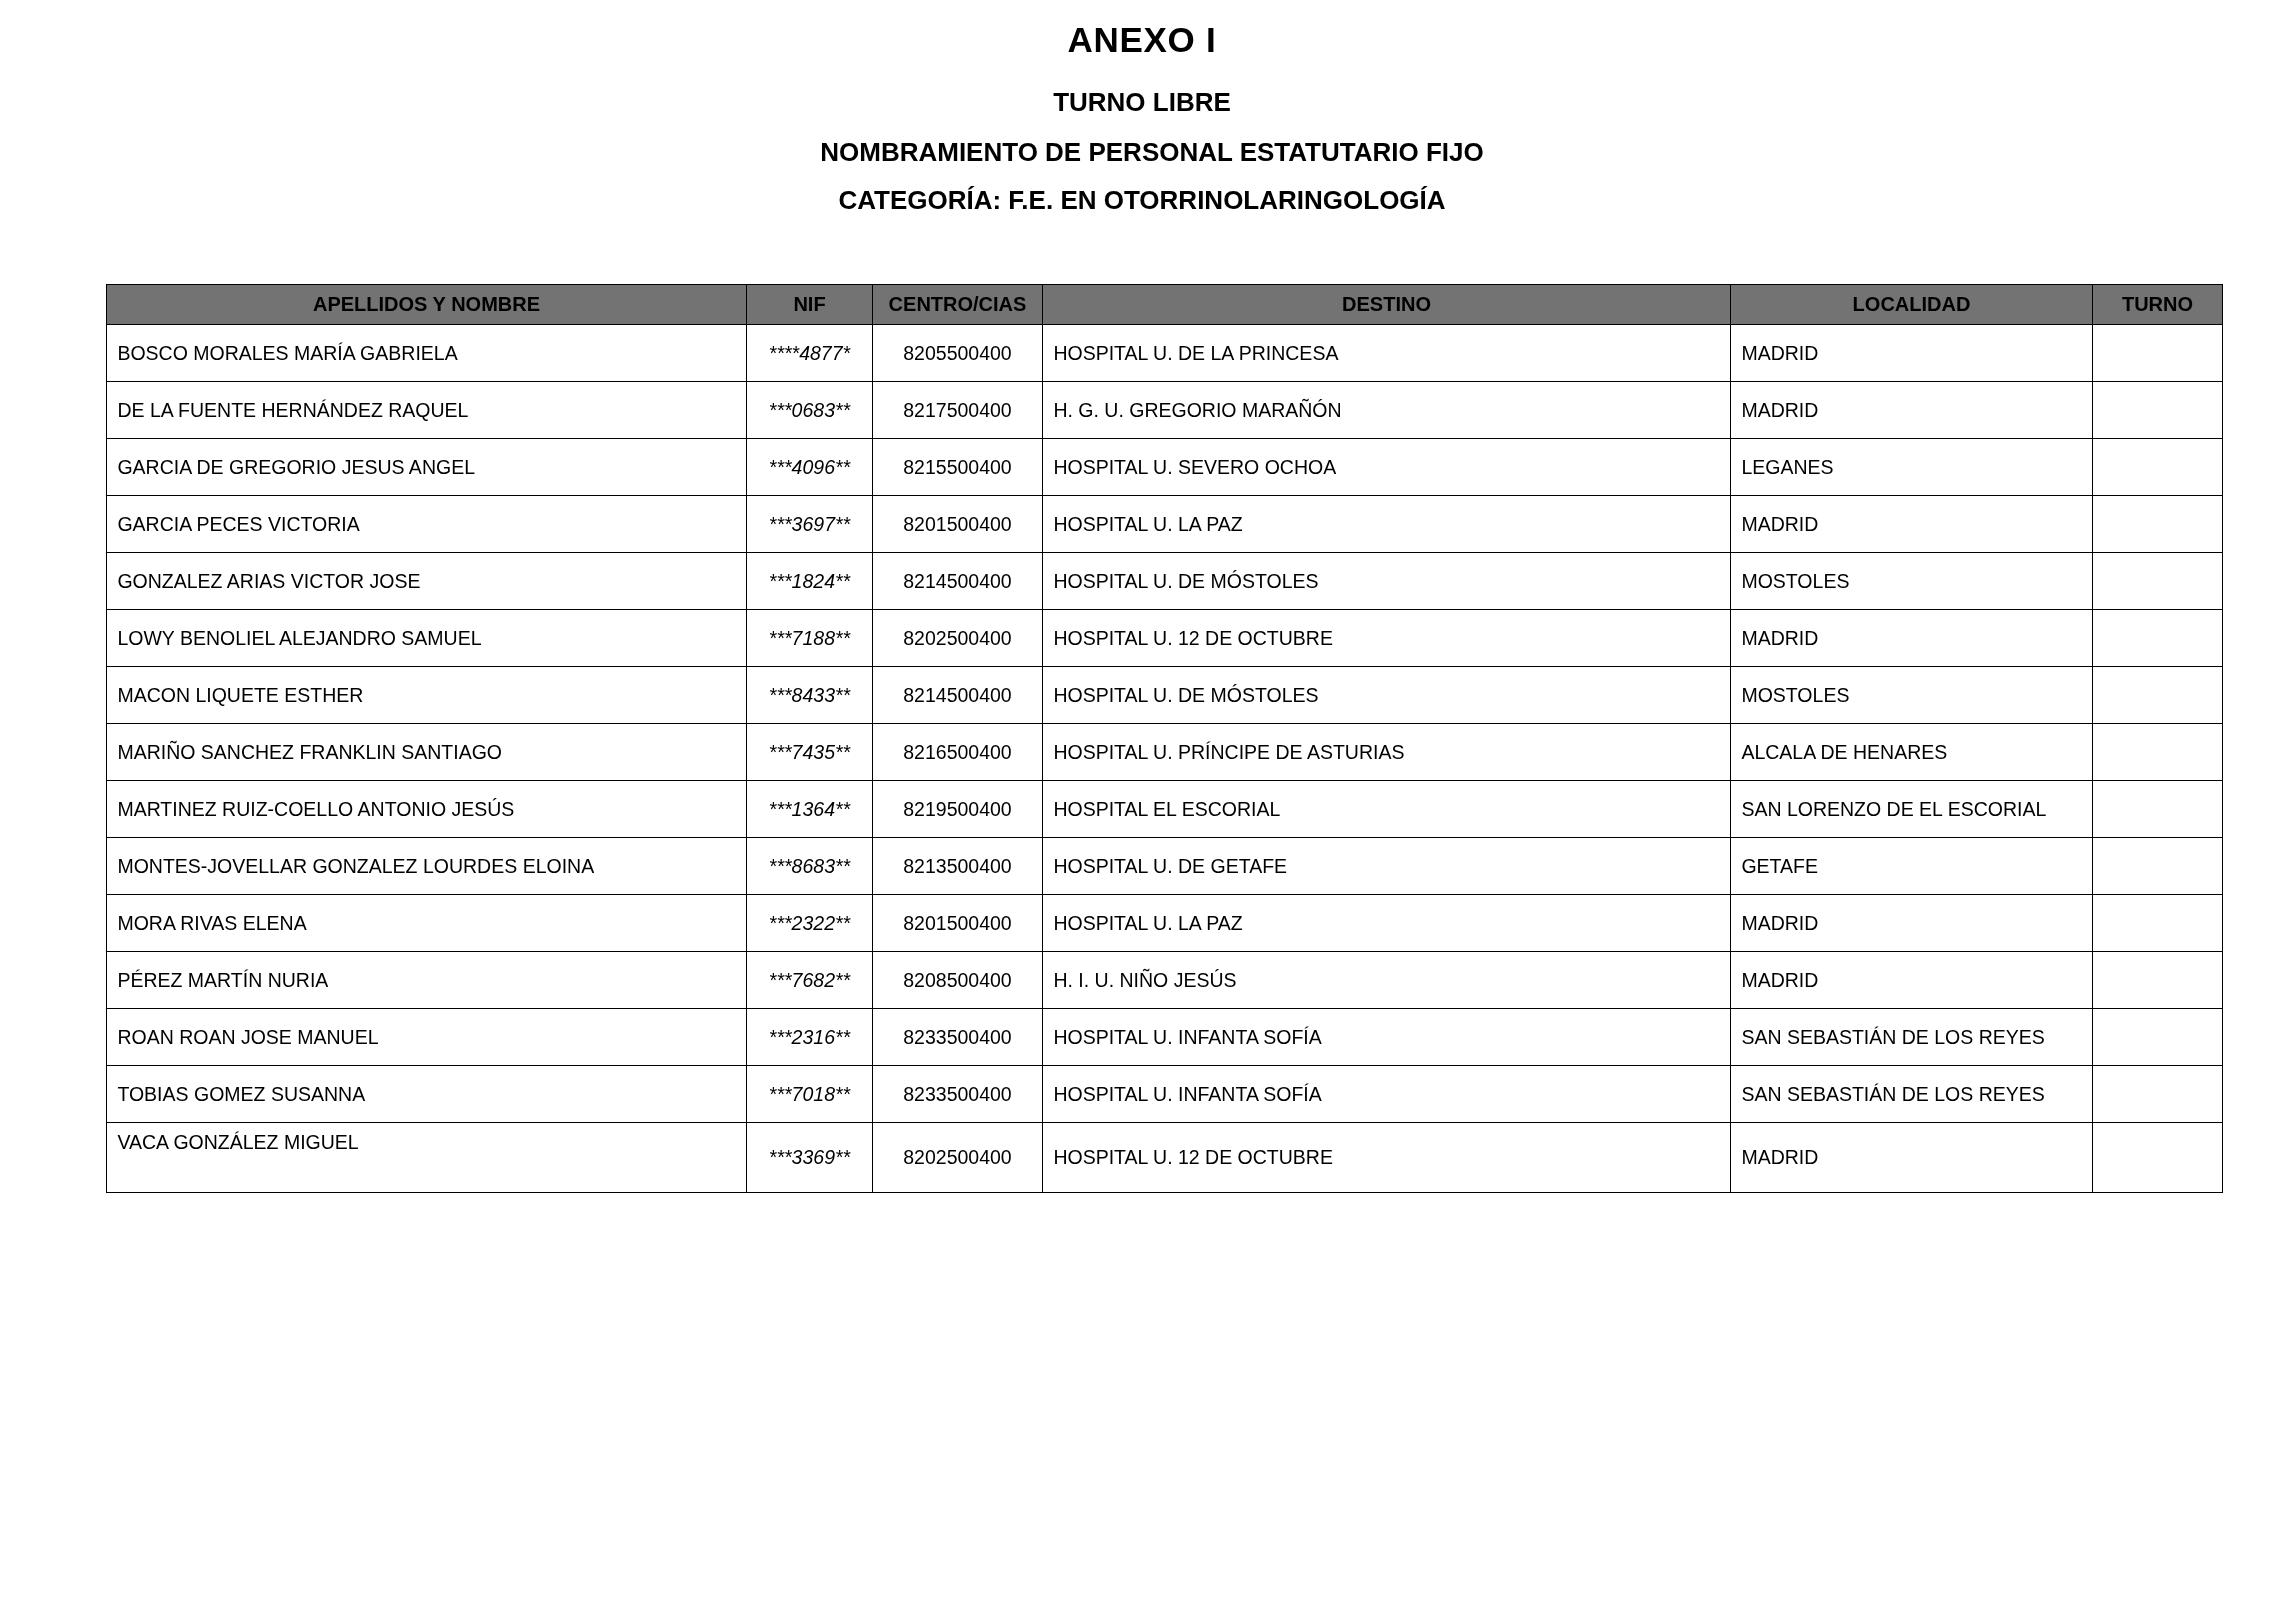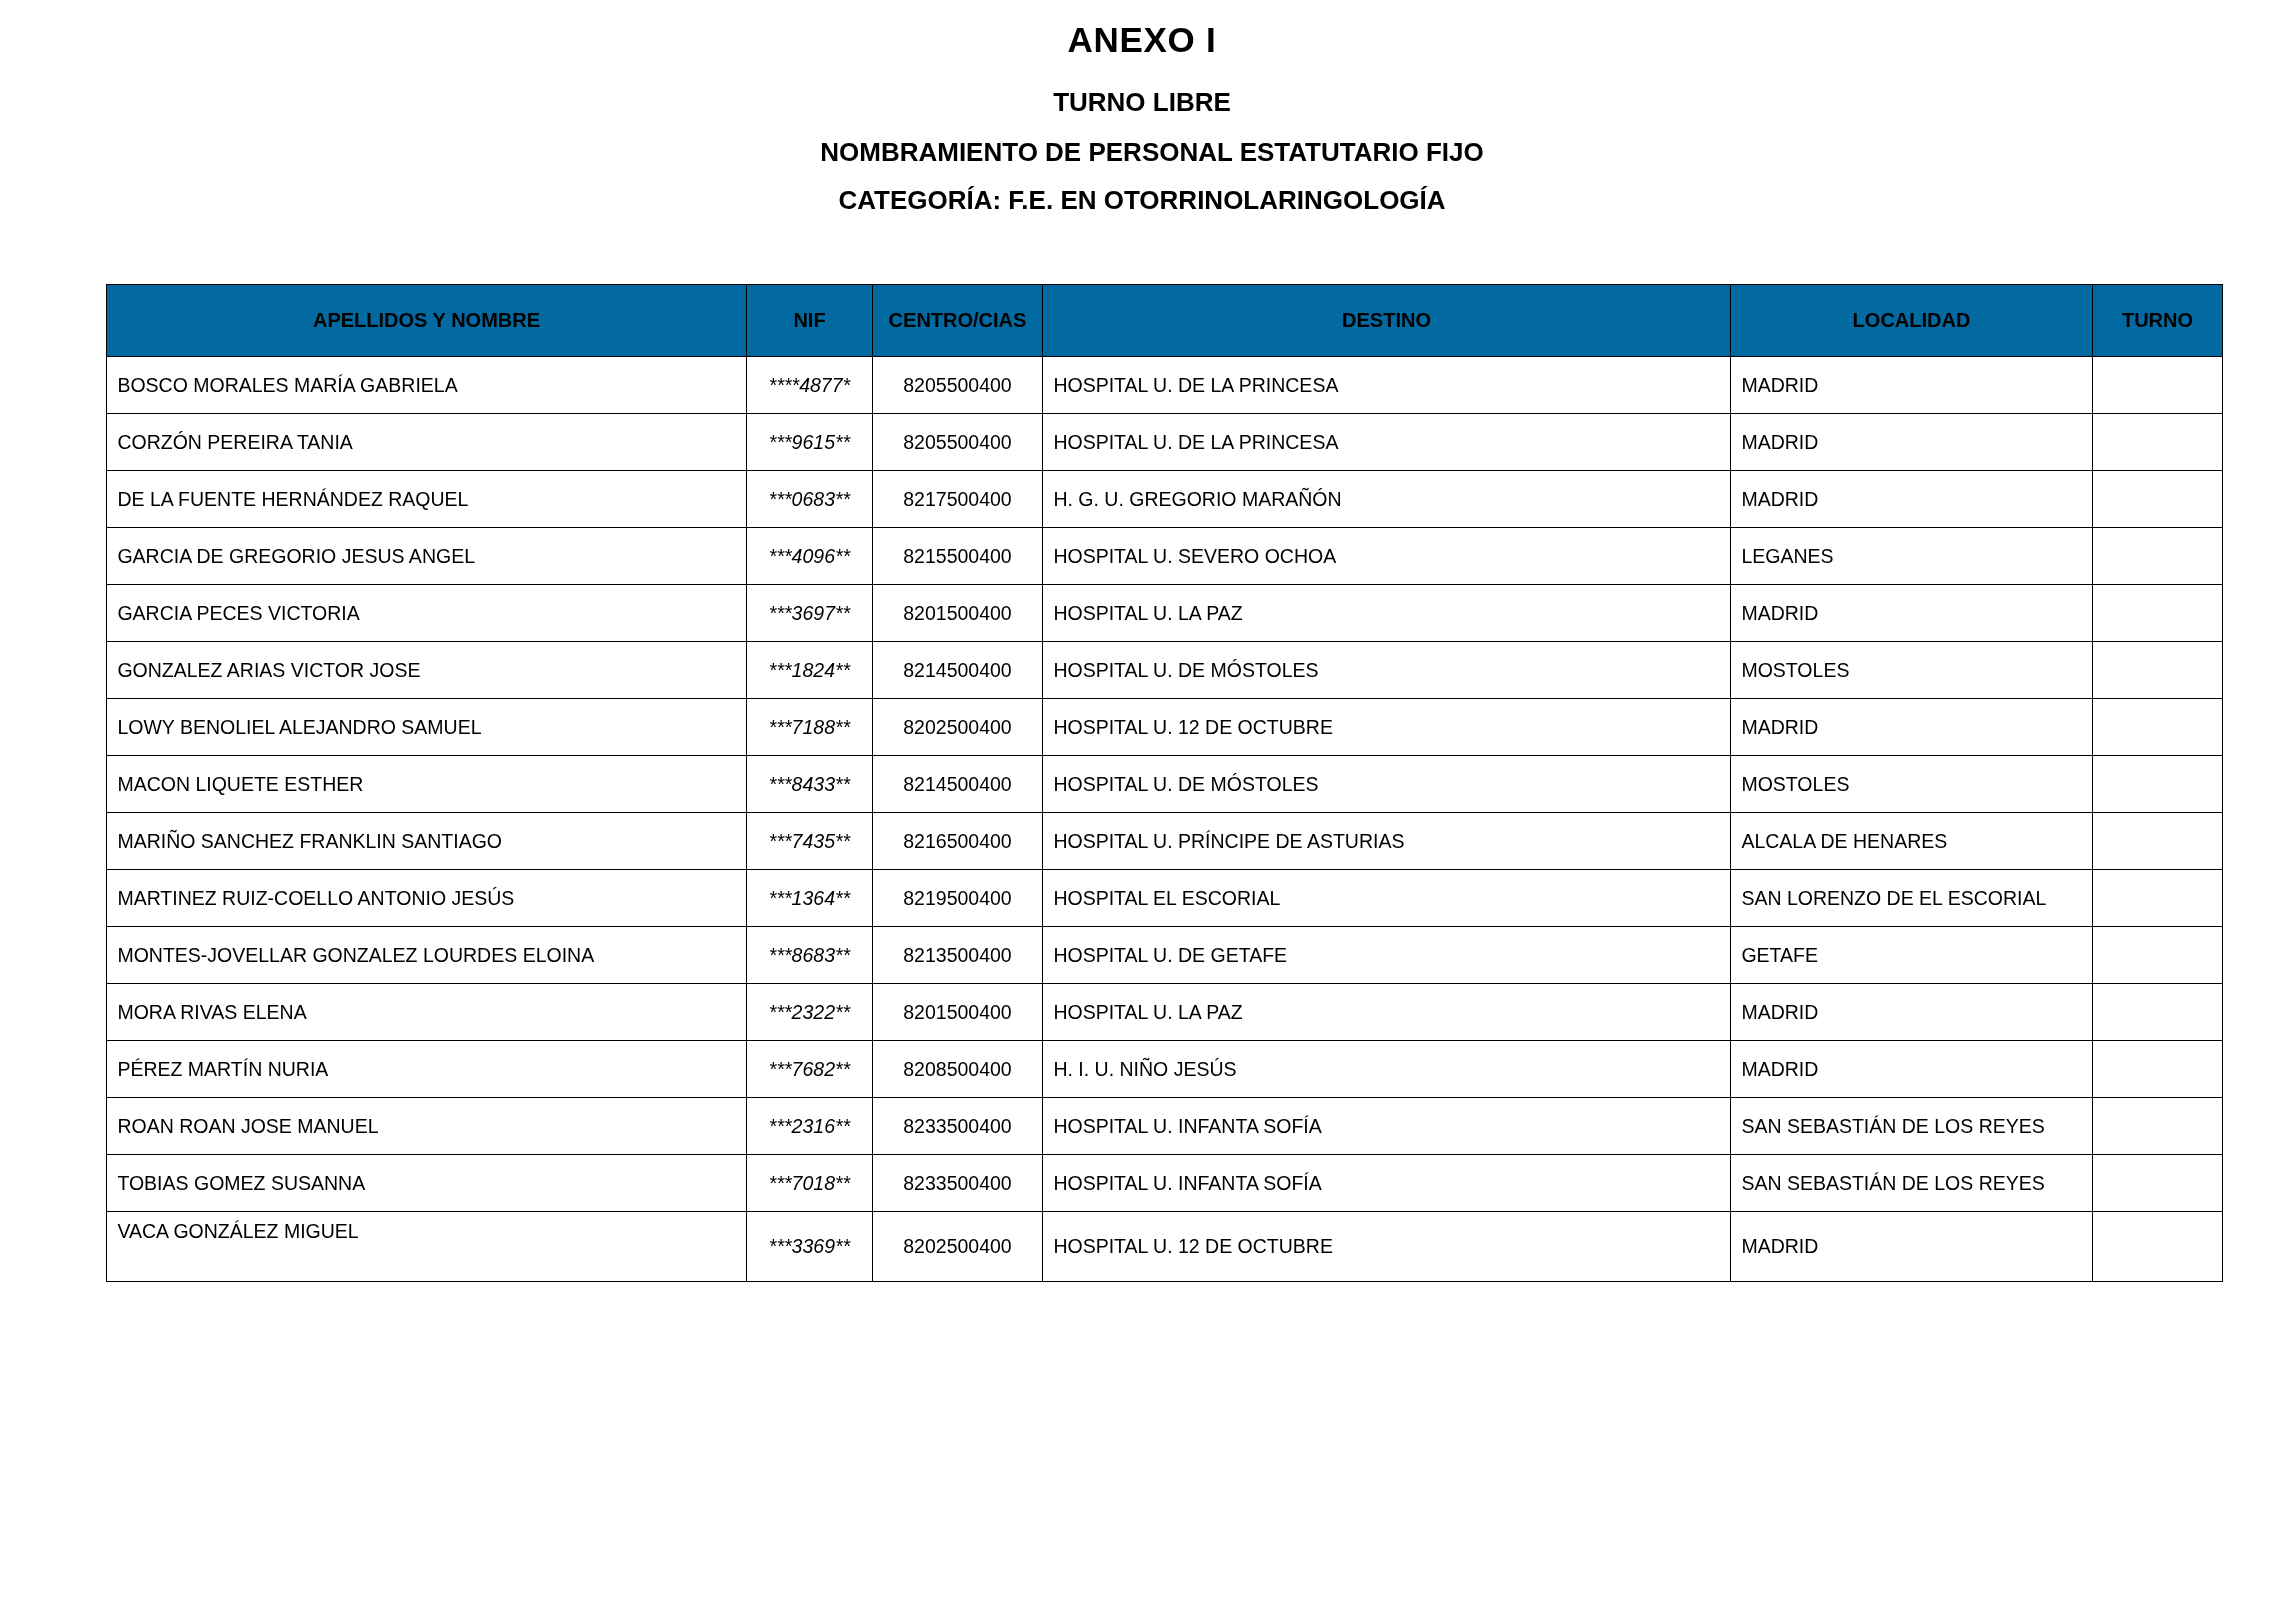--- a/index.html
+++ b/index.html
@@ -38,24 +38,24 @@
     table-layout: fixed;
     margin: 68px 0 0 106px;
     width: 2115px;
   }
   table.listado th,
   table.listado td {
     border: 1.3px solid #000000;
     overflow: hidden;
   }
   table.listado th {
-    background: #0369a1;
+    background: #737373;
     font-size: 20px;
     font-weight: bold;
-    height: 72px;
+    height: 40px;
     text-align: center;
     vertical-align: middle;
     padding: 0 5.2px;
   }
   table.listado td {
     font-size: 19.5px;
     height: 57px;
     vertical-align: middle;
     padding: 0 10.4px;
     white-space: nowrap;
@@ -105,28 +105,20 @@
   <tr class="data-row">
     <td class="c-apellidos">BOSCO MORALES MARÍA GABRIELA</td>
     <td class="c-nif">****4877*</td>
     <td class="c-centro">8205500400</td>
     <td class="c-destino">HOSPITAL U. DE LA PRINCESA</td>
     <td class="c-localidad">MADRID</td>
     <td class="c-turno"></td>
   </tr>
 
 
-  <tr class="data-row">
-    <td class="c-apellidos">CORZÓN PEREIRA TANIA</td>
-    <td class="c-nif">***9615**</td>
-    <td class="c-centro">8205500400</td>
-    <td class="c-destino">HOSPITAL U. DE LA PRINCESA</td>
-    <td class="c-localidad">MADRID</td>
-    <td class="c-turno"></td>
-  </tr>
 
   <tr class="data-row">
     <td class="c-apellidos">DE LA FUENTE HERNÁNDEZ RAQUEL</td>
     <td class="c-nif">***0683**</td>
     <td class="c-centro">8217500400</td>
     <td class="c-destino">H. G. U. GREGORIO MARAÑÓN</td>
     <td class="c-localidad">MADRID</td>
     <td class="c-turno"></td>
   </tr>
 

